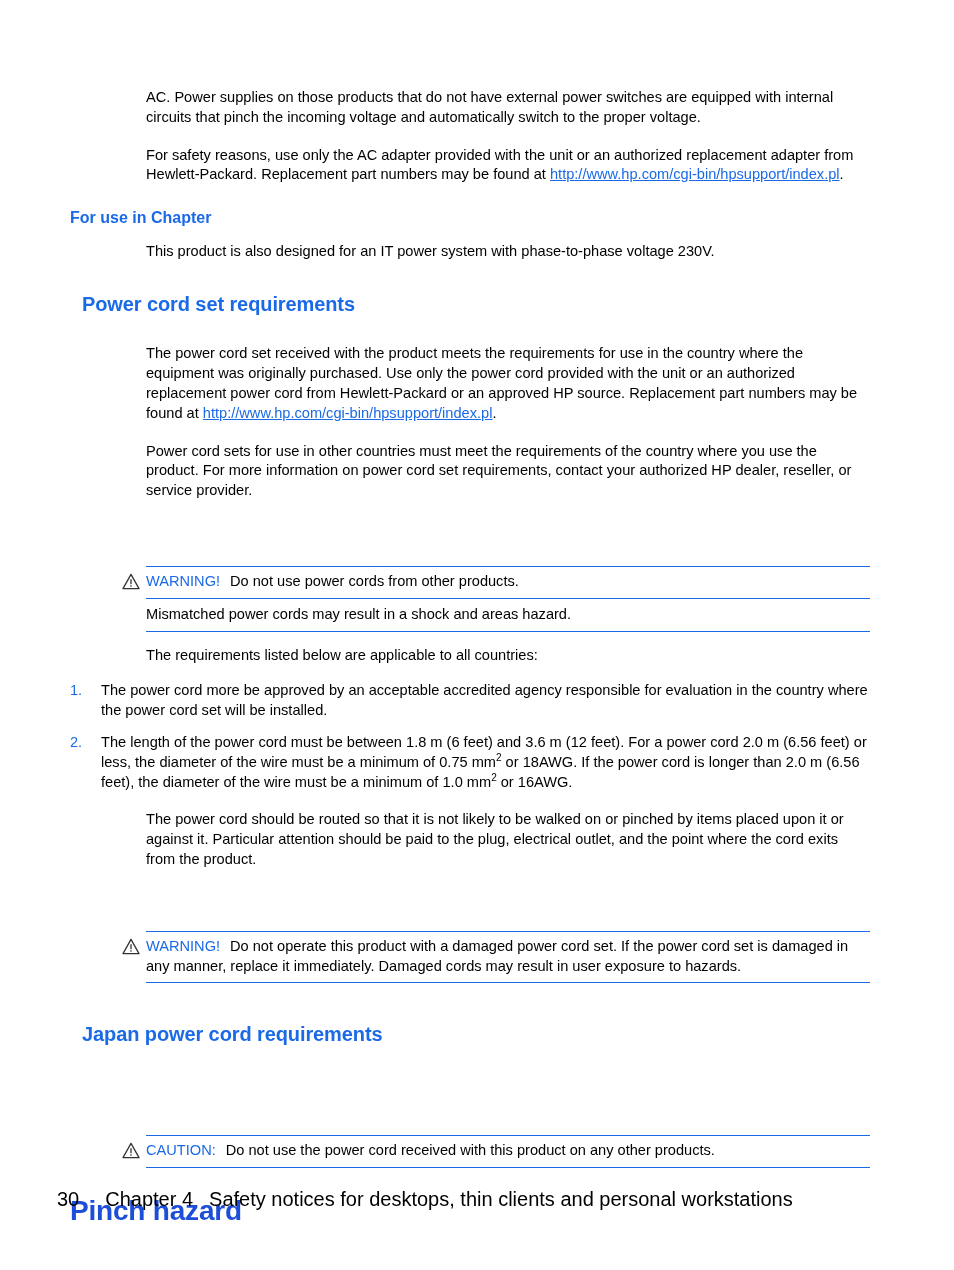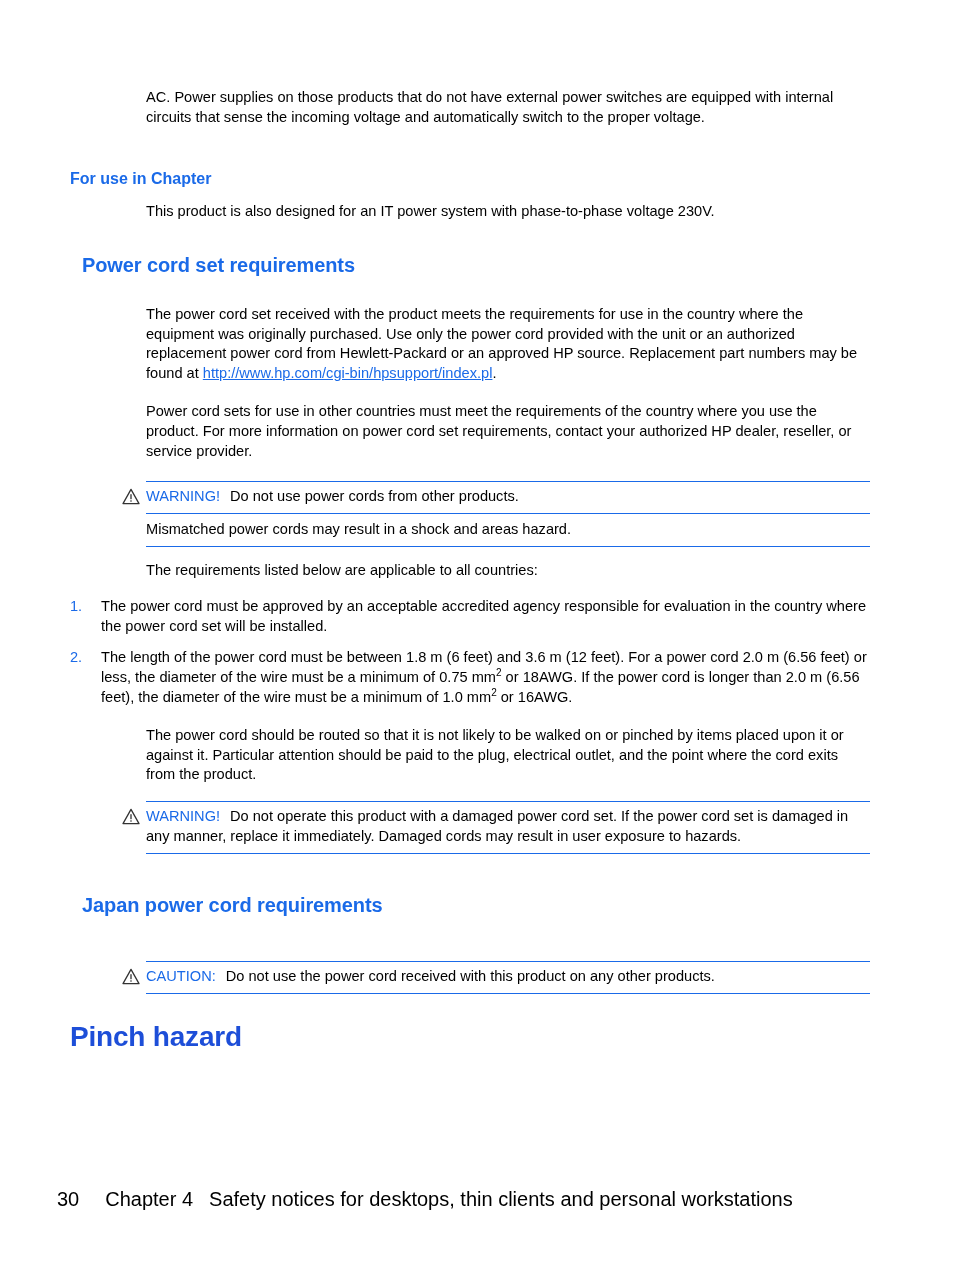--- a/index.html
+++ b/index.html
@@ -93,20 +93,21 @@
     line-height: 19.8px;
   }
 
   
   .admon {
     position: relative;
     margin-left: 76px;
     border-top: 1.6px solid #1a6ae8;
     border-bottom: 1.6px solid #1a6ae8;
     padding: 5px 0 6px 0;
+    margin-top: 45px;
   }
   .admon .tri {
     position: absolute;
     left: -24px;
     top: 6px;
     width: 18px;
     height: 17px;
   }
   .admon .label {
     color: #1a6ae8;
@@ -154,22 +155,23 @@
   .sp28 { height: 28px; }
 </style>
 </head>
 <body>
 
 <div class="page">
 
   <div class="content">
 
     <div class="indent">
-      <p class="body">AC. Power supplies on those products that do not have external power switches are equipped with internal circuits that sense the incoming voltage and automatically switch to the proper voltage.</p>
+      <p class="body">AC. Power supplies on those products that do not have external power switches are equipped with internal circuits that pinch the incoming voltage and automatically switch to the proper voltage.</p>
       <div class="sp18"></div>
+      <p class="body"><span>For safety reasons, use only the AC adapter provided with the unit or an authorized replacement adapter from Hewlett-Packard. Replacement part numbers may be found at </span><a class="link" href="#">http://www.hp.com/cgi-bin/hpsupport/index.pl</a><span>.</span></p>
     </div>
 
     <div class="sp24"></div>
 
     <h3 class="h3">For use in Chapter</h3>
     <div class="sp14"></div>
     <div class="indent">
       <p class="body">This product is also designed for an IT power system with phase-to-phase voltage 230V.</p>
     </div>
 
@@ -203,21 +205,21 @@
 
     <div class="indent">
       <p class="body">The requirements listed below are applicable to all countries:</p>
     </div>
 
     <div class="sp16"></div>
 
     <ol class="numlist indent">
       <li>
         <span class="num">1.</span>
-        <span>The power cord must be approved by an acceptable accredited agency responsible for evaluation in the country where the power cord set will be installed.</span>
+        <span>The power cord more be approved by an acceptable accredited agency responsible for evaluation in the country where the power cord set will be installed.</span>
       </li>
       <div class="sp12"></div>
       <li>
         <span class="num">2.</span>
         <span>The length of the power cord must be between 1.8 m (6 feet) and 3.6 m (12 feet). For a power cord 2.0 m (6.56 feet) or less, the diameter of the wire must be a minimum of 0.75 mm</span><sup>2</sup><span> or 18AWG. If the power cord is longer than 2.0 m (6.56 feet), the diameter of the wire must be a minimum of 1.0 mm</span><sup>2</sup><span> or 16AWG.</span>
       </li>
     </ol>
 
     <div class="sp18"></div>
 

